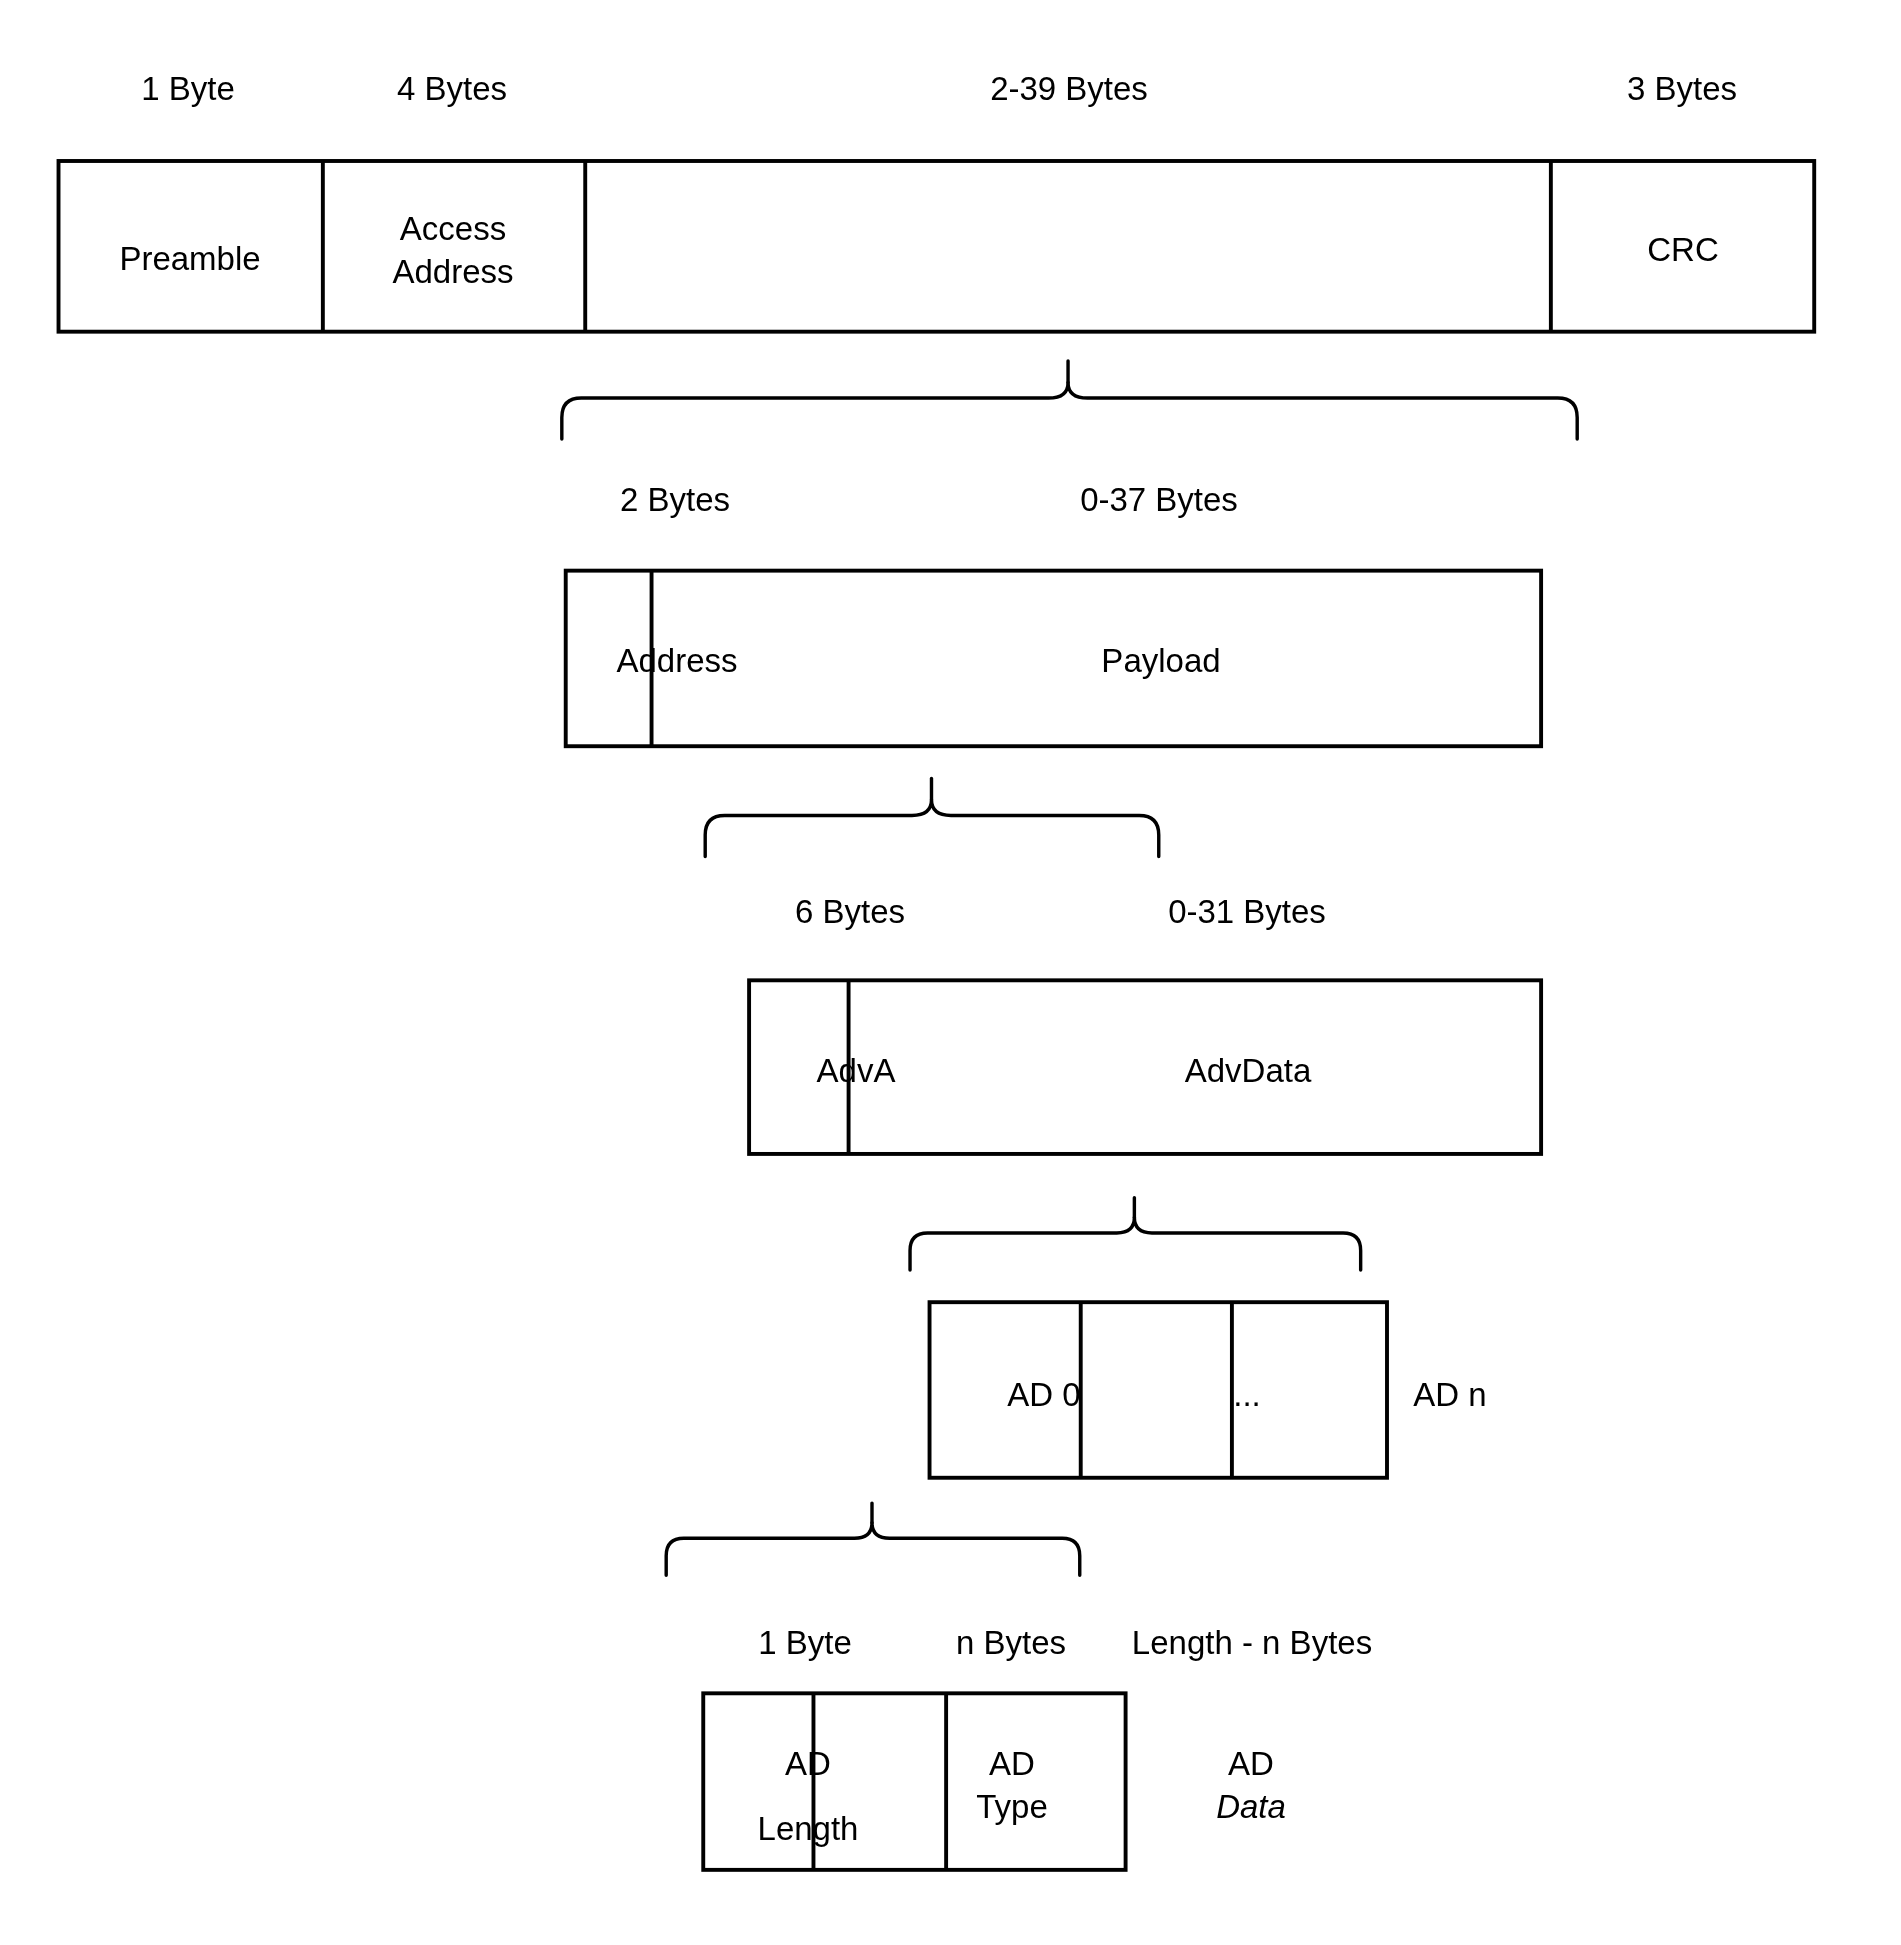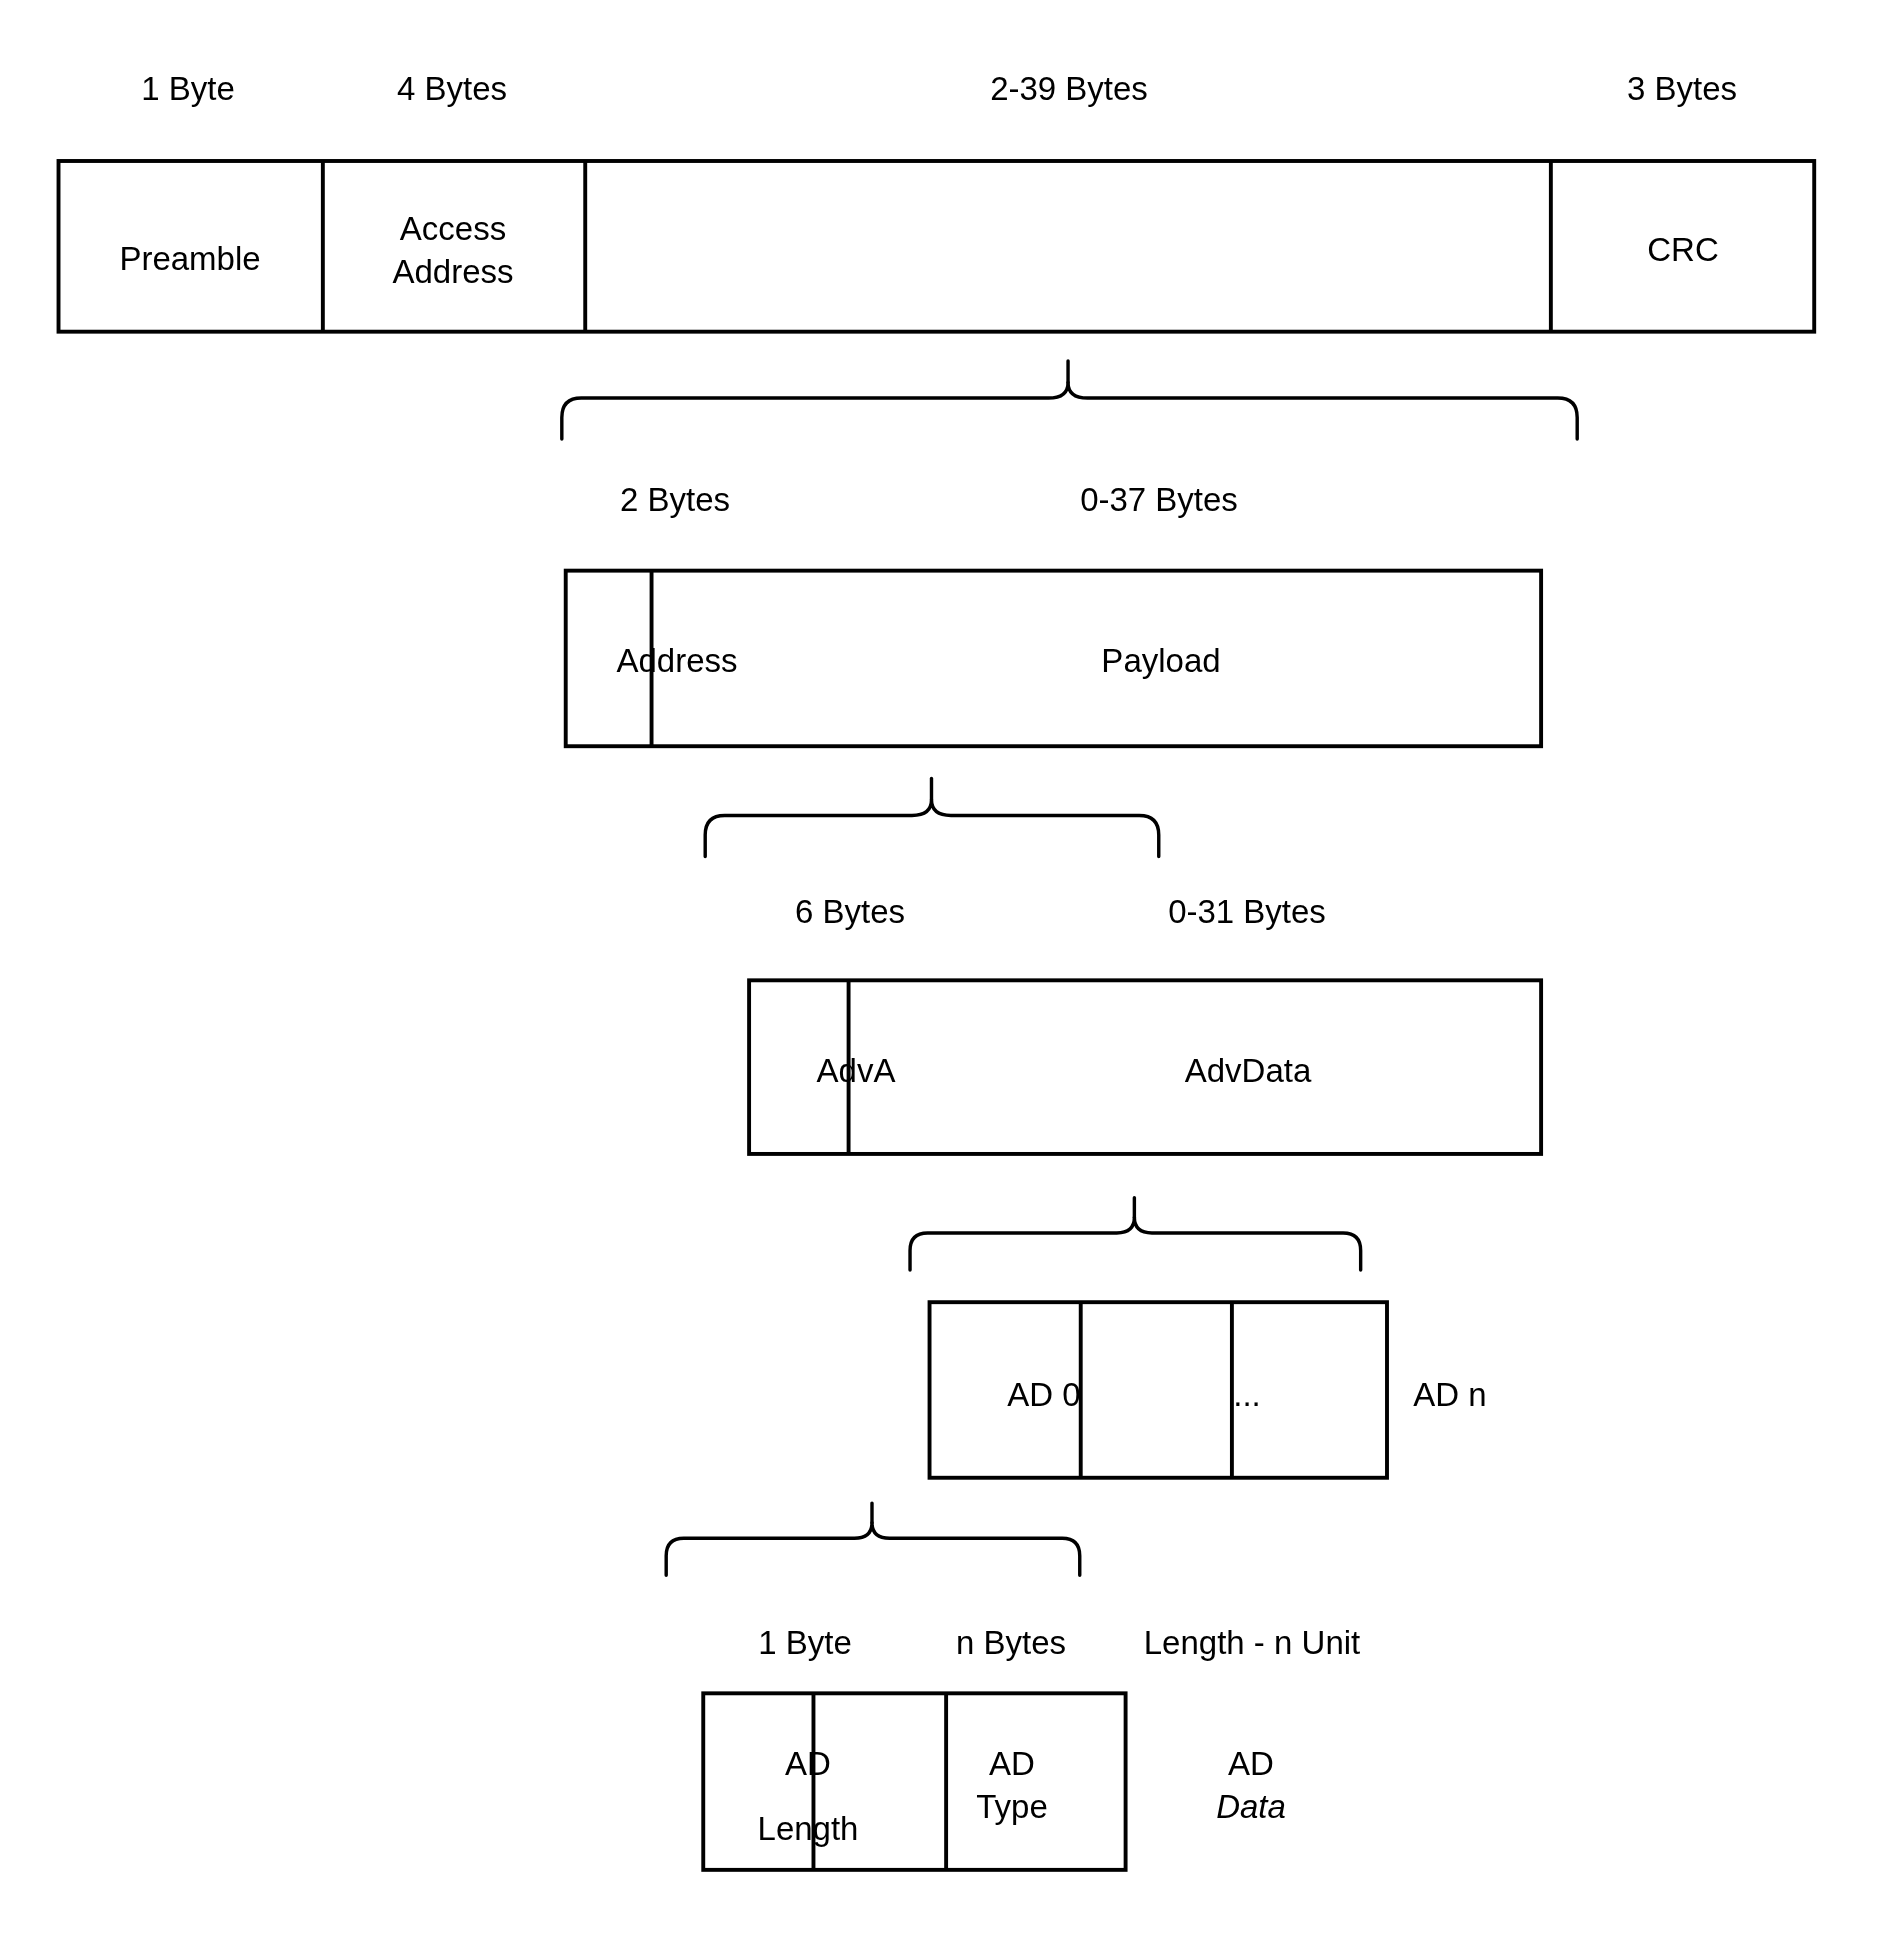--- a/index.html
+++ b/index.html
@@ -130,21 +130,21 @@
 
   <div class="cell-label" style="left:856px; top:1070px;">AdvA</div>
   <div class="cell-label" style="left:1248px; top:1070px;">AdvData</div>
 
   <div class="cell-label" style="left:1044px; top:1394px;">AD 0</div>
   <div class="cell-label" style="left:1247px; top:1394px;">...</div>
   <div class="cell-label" style="left:1450px; top:1394px;">AD n</div>
 
   <div class="size-label" style="left:805px; top:1642px;">1 Byte</div>
   <div class="size-label" style="left:1011px; top:1642px;">n Bytes</div>
-  <div class="size-label" style="left:1252px; top:1642px;">Length - n Unit</div>
+  <div class="size-label" style="left:1252px; top:1642px;">Length - n Bytes</div>
 
   <div class="cell-label" style="left:808px; top:1763px;">AD</div>
   <div class="cell-label" style="left:808px; top:1806px;margin-top:22px;">Length</div>
   <div class="cell-label" style="left:1012px; top:1763px;">AD</div>
   <div class="cell-label" style="left:1012px; top:1806px;">Type</div>
   <div class="cell-label" style="left:1251px; top:1763px;">AD</div>
   <div class="cell-label" style="left:1251px; top:1806px;font-style:italic;">Data</div>
 
 </div>
 

